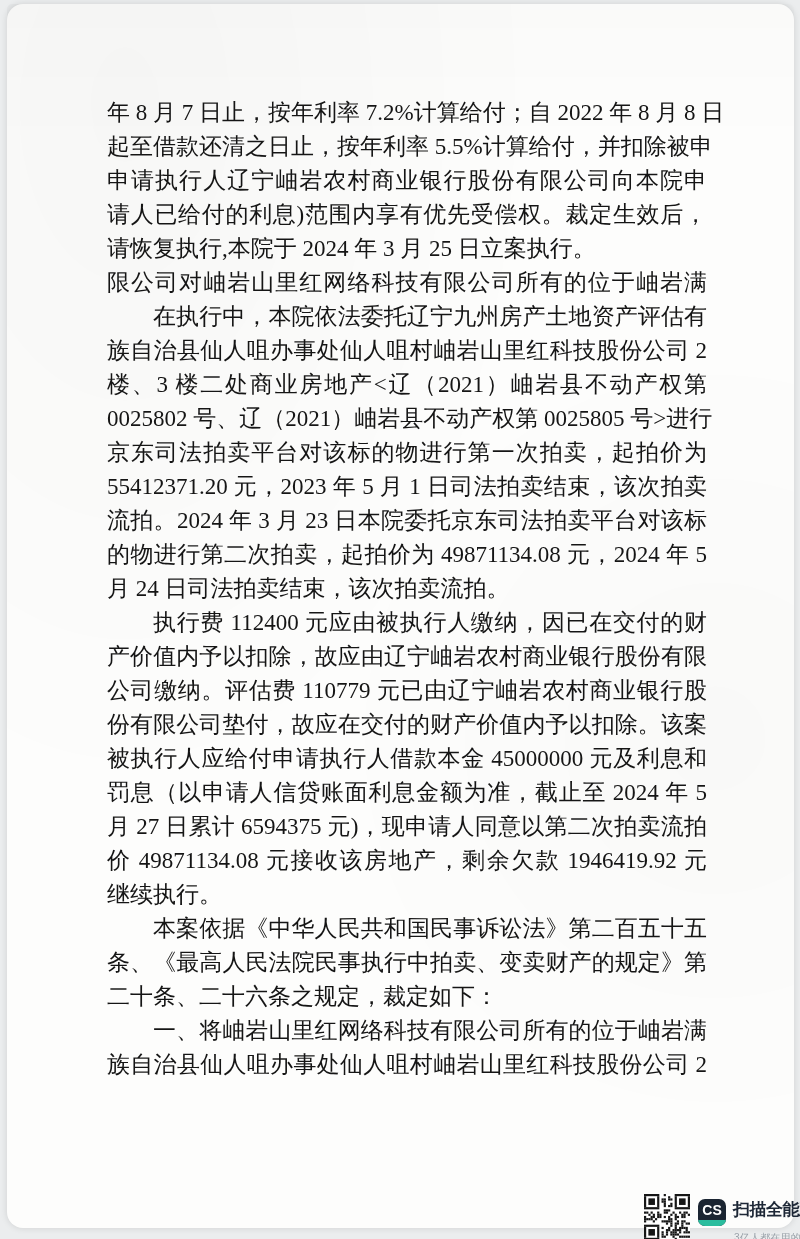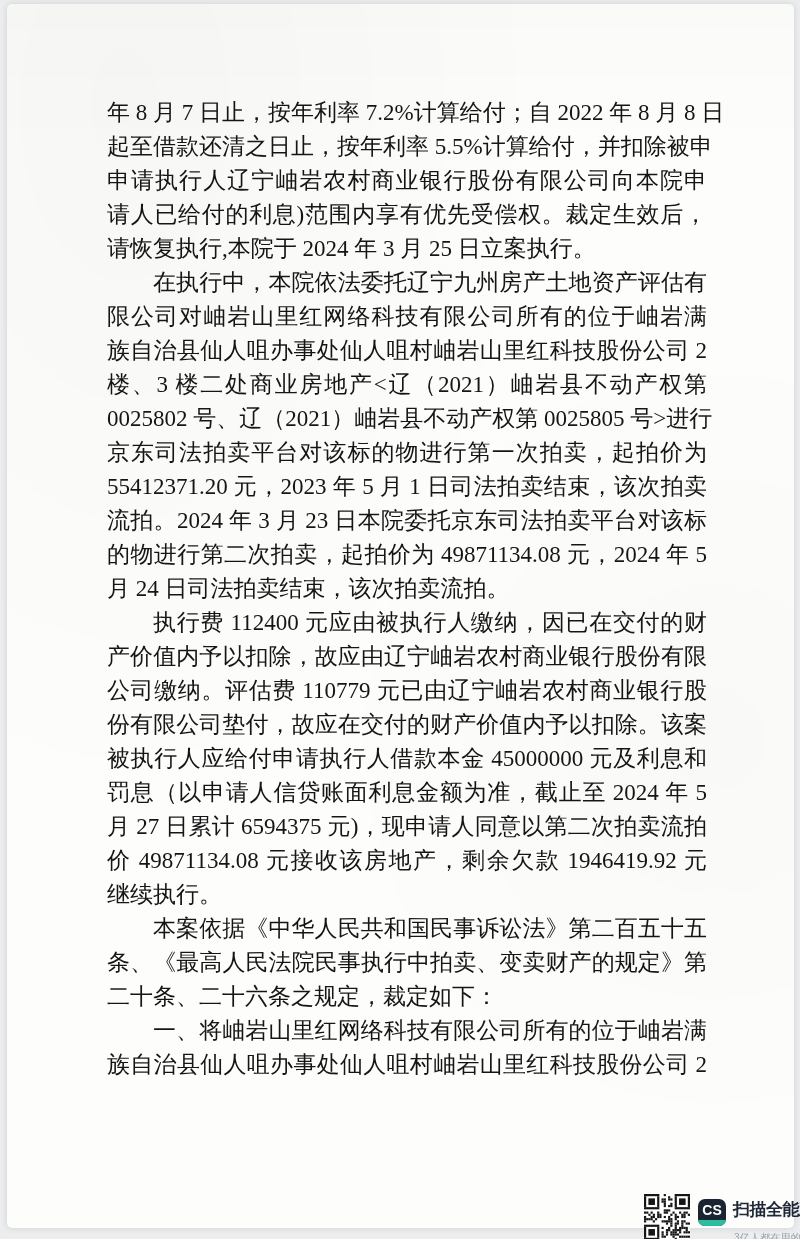--- a/index.html
+++ b/index.html
@@ -6,21 +6,21 @@
   body{
     width:800px;height:1239px;
     position:relative;overflow:hidden;
     background:#ebedee;
     font-family:"Liberation Serif","DejaVu Serif",serif;
   }
   .paper{
     position:absolute;left:7px;top:4px;
     width:787px;height:1224px;
     background:#fdfdfc;
-    border-radius:5px;
+    border-radius:16px;
     box-shadow:0 0 7px rgba(0,0,0,0.12);
   }
   .paper::before{
     content:"";position:absolute;inset:0;border-radius:5px;pointer-events:none;
     background:
       radial-gradient(ellipse at 15% 8%, rgba(0,0,0,0.025), transparent 45%),
       radial-gradient(ellipse at 90% 60%, rgba(0,0,0,0.015), transparent 40%),
       linear-gradient(180deg, rgba(0,0,0,0.012), rgba(0,0,0,0) 12%);
   }
   .textblock{
@@ -68,22 +68,22 @@
 </head>
 <body style="background: rgb(235, 237, 238);">
 
 <div class="paper" style="background: rgb(253, 253, 252);">
   <div class="textblock" style="color: rgb(21, 21, 21);">
       <div class="line j">年 8 月 7 日止，按年利率 7.2%计算给付；自 2022 年 8 月 8 日</div>
       <div class="line j">起至借款还清之日止，按年利率 5.5%计算给付，并扣除被申</div>
       <div class="line j">申请执行人辽宁岫岩农村商业银行股份有限公司向本院申</div>
       <div class="line j">请人已给付的利息)范围内享有优先受偿权。裁定生效后，</div>
       <div class="line">请恢复执行,本院于 2024 年 3 月 25 日立案执行。</div>
+      <div class="line j">限公司对岫岩山里红网络科技有限公司所有的位于岫岩满</div>
       <div class="line j ind">在执行中，本院依法委托辽宁九州房产土地资产评估有</div>
-      <div class="line j">限公司对岫岩山里红网络科技有限公司所有的位于岫岩满</div>
       <div class="line j">族自治县仙人咀办事处仙人咀村岫岩山里红科技股份公司 2</div>
       <div class="line j">楼、3 楼二处商业房地产&lt;辽（2021）岫岩县不动产权第</div>
       <div class="line j">0025802 号、辽（2021）岫岩县不动产权第 0025805 号&gt;进行</div>
       <div class="line j">京东司法拍卖平台对该标的物进行第一次拍卖，起拍价为</div>
       <div class="line j">55412371.20 元，2023 年 5 月 1 日司法拍卖结束，该次拍卖</div>
       <div class="line j">流拍。2024 年 3 月 23 日本院委托京东司法拍卖平台对该标</div>
       <div class="line j">的物进行第二次拍卖，起拍价为 49871134.08 元，2024 年 5</div>
       <div class="line">月 24 日司法拍卖结束，该次拍卖流拍。</div>
       <div class="line j ind">执行费 112400 元应由被执行人缴纳，因已在交付的财</div>
       <div class="line j">产价值内予以扣除，故应由辽宁岫岩农村商业银行股份有限</div>

